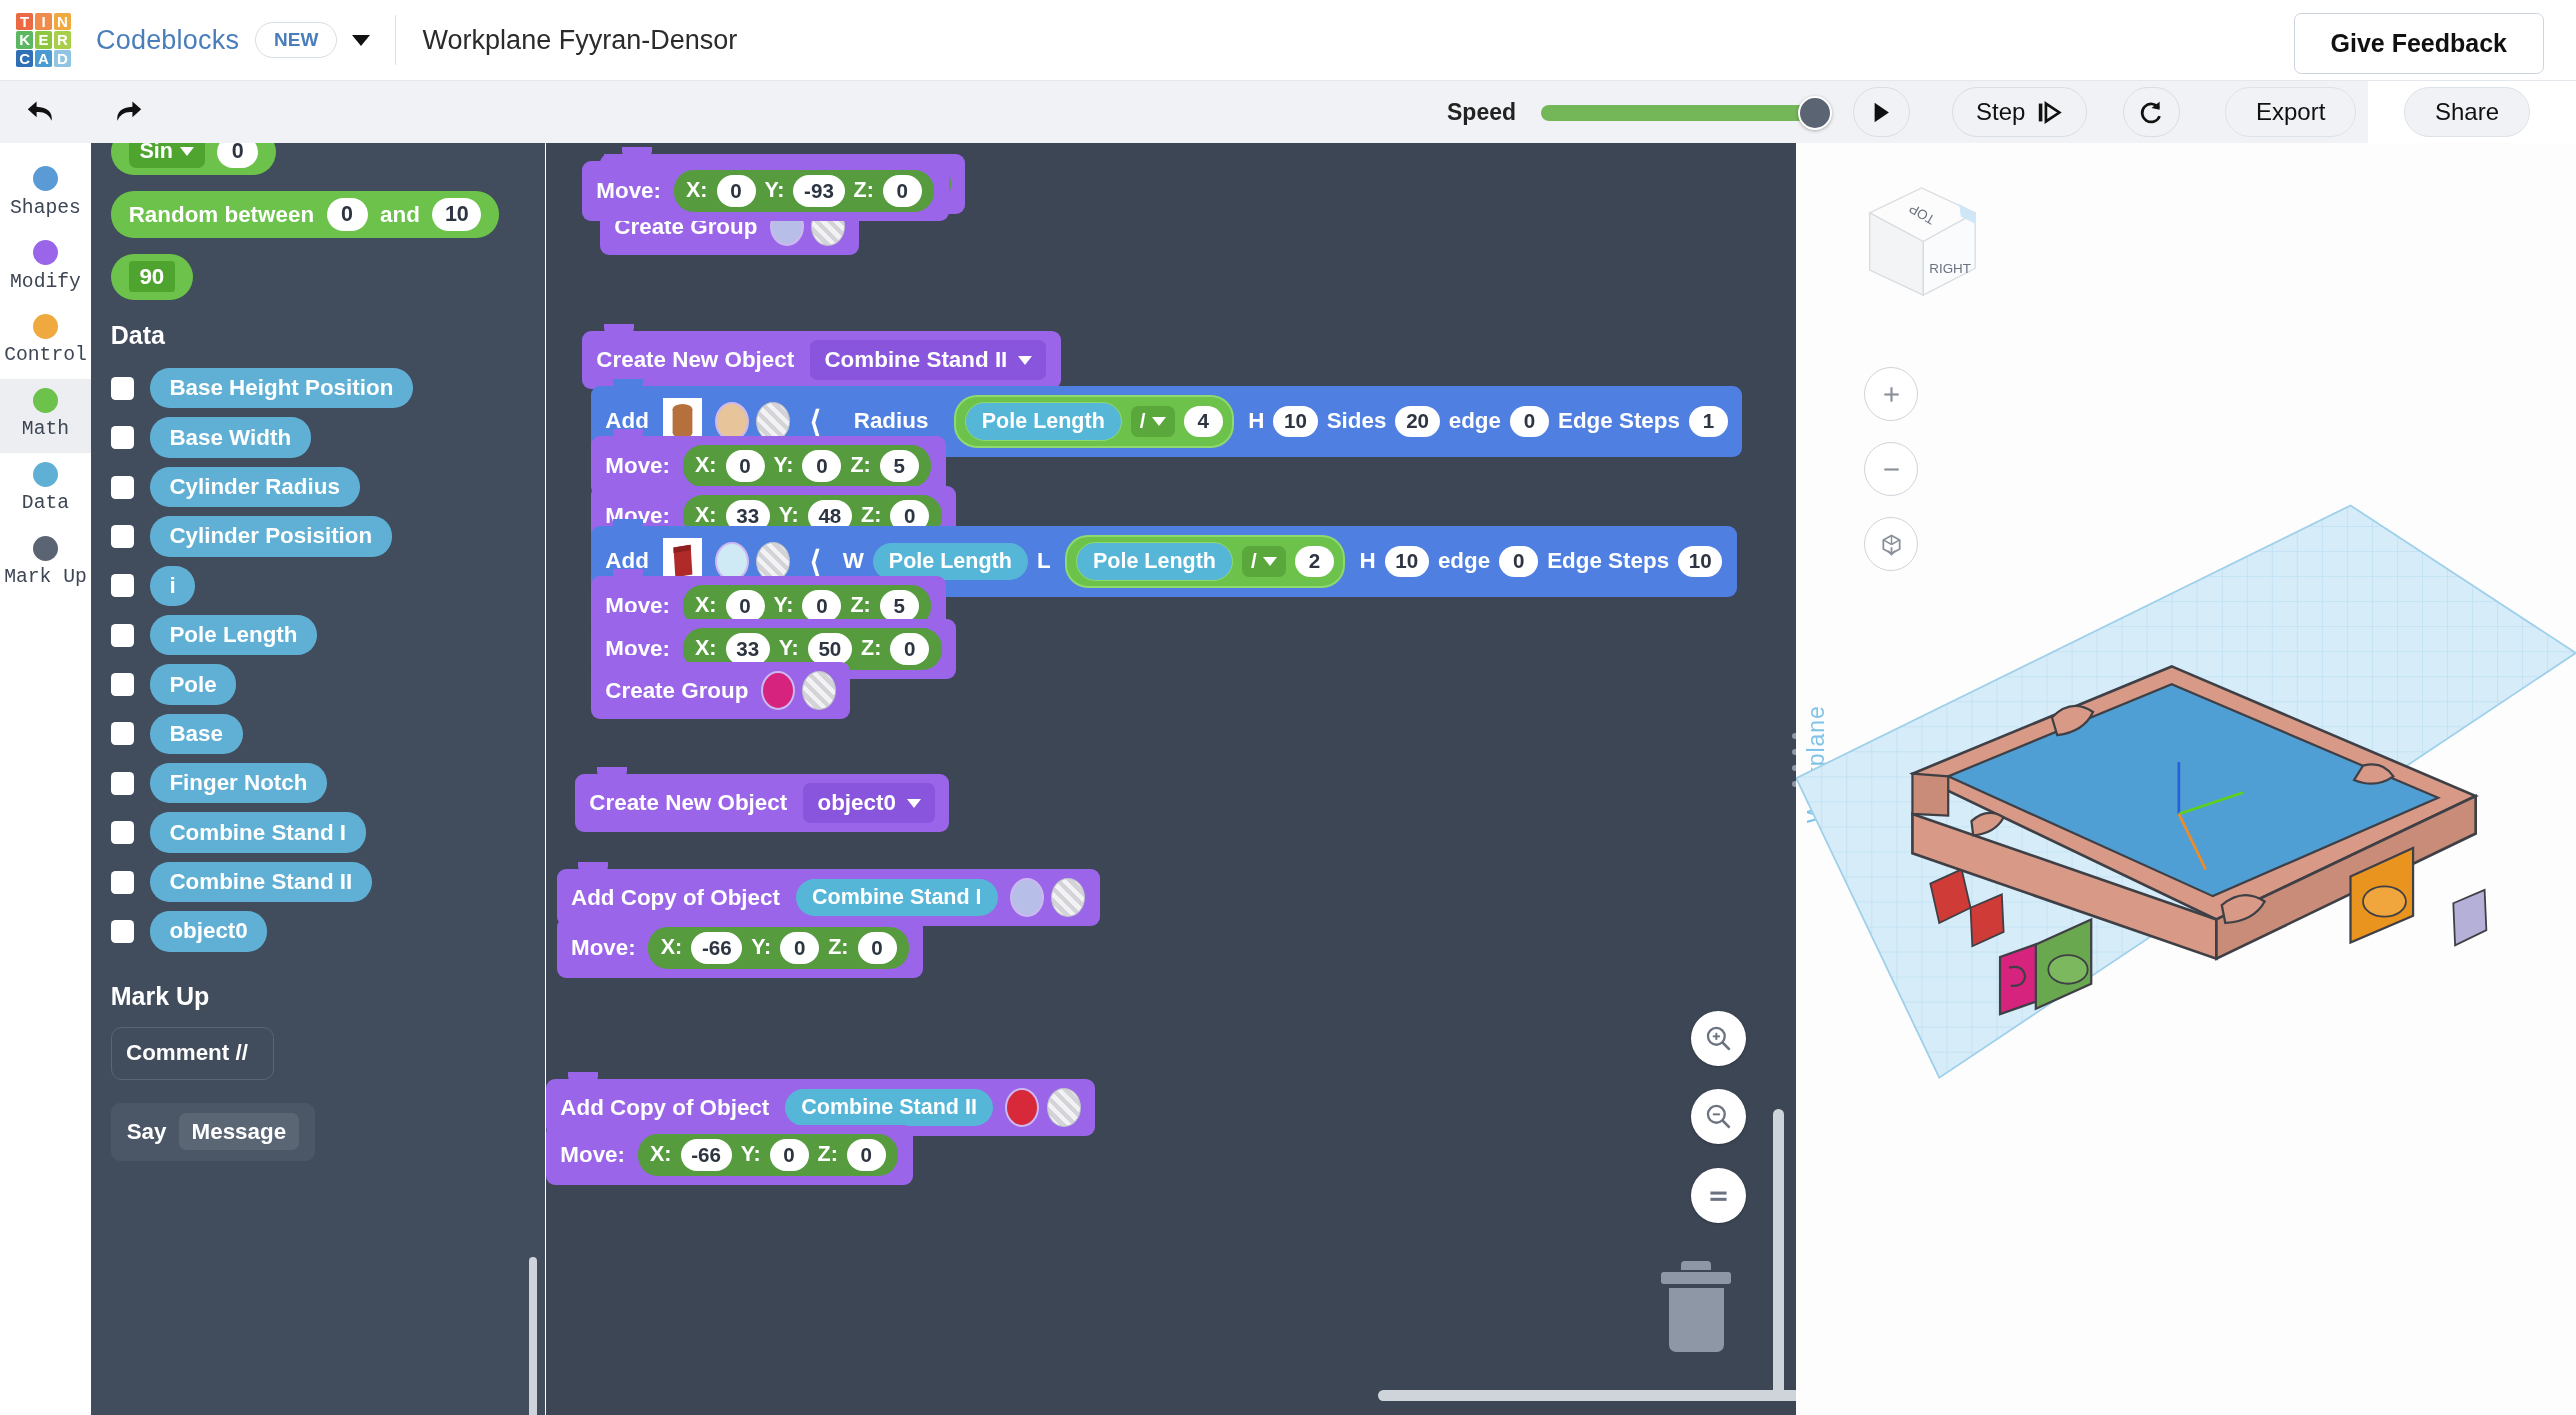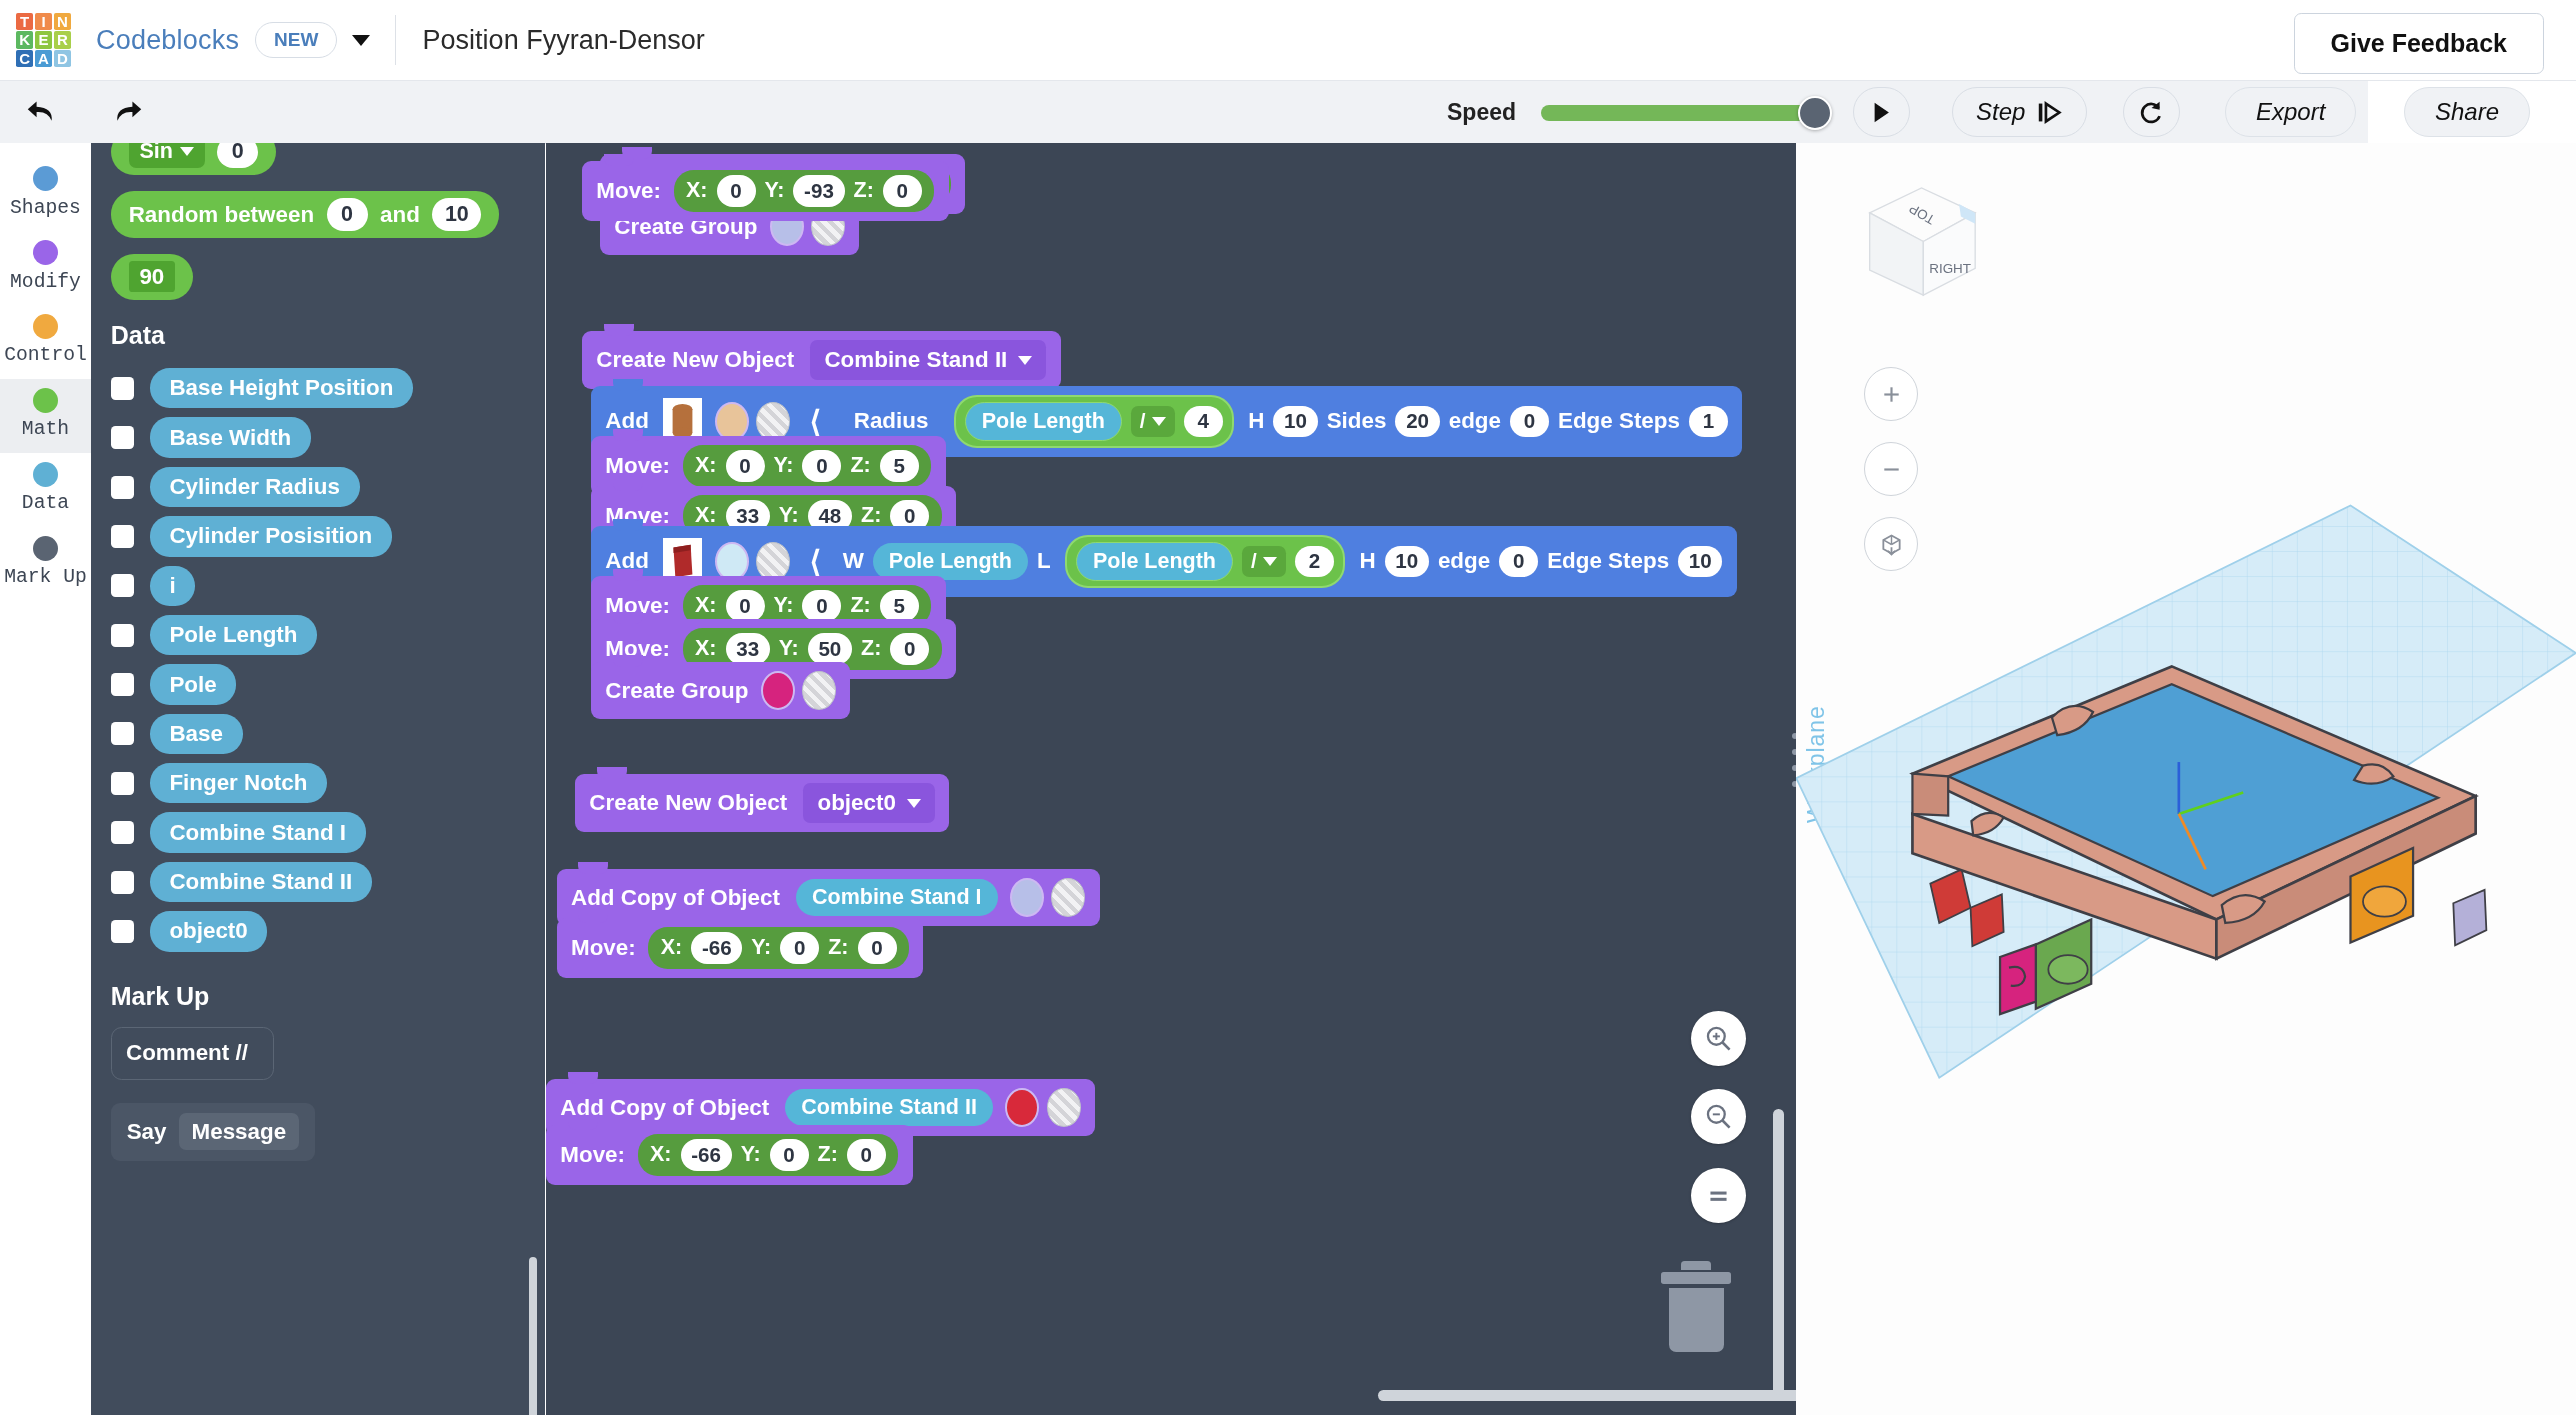--- a/index.html
+++ b/index.html
@@ -71,21 +71,21 @@
   }
   .slider-knob {
     position: absolute; right: -14.3px; top: 50%; transform: translateY(-50%);
     width: 34px; height: 34px; border-radius: 50%;
     background: #5a6472; border: 2.7px solid #fff;
     box-shadow: 0 0.9px 3.6px rgba(0,0,0,.3); cursor: pointer;
   }
   .tbtn {
     height: 50px; border: 1.8px solid #d9dee5; border-radius: 27px; background: #f0f2f5;
     display: flex; align-items: center; justify-content: center;
-    font-size: 24px; color: #111; cursor: pointer; gap: 10.7px; font-style: italic;
+    font-size: 24px; color: #111; cursor: pointer; gap: 10.7px;
   }
   .play-btn { position: absolute; left: 1853px; top: 6.3px; width: 57px; }
   .step-btn { position: absolute; left: 1952px; top: 6.3px; padding: 0 23px; }
   .reset-btn { position: absolute; left: 2123px; top: 6.3px; width: 57px; }
   .export-btn { position: absolute; left: 2225px; top: 6.3px; padding: 0 30px; border-color:#dde2e8; }
   .share-btn { position: absolute; left: 2404px; top: 6.3px; padding: 0 30px; border-color:#dde2e8; }
 
   
   .rail {
     position: absolute; left: 0; top: 143px; width: 91px; height: 1272px;
@@ -269,21 +269,21 @@
       <div style="background: rgb(142, 198, 64);">E</div>
       <div style="background: rgb(169, 207, 74);">R</div>
       <div style="background: rgb(47, 111, 181);">C</div>
       <div style="background: rgb(74, 155, 212);">A</div>
       <div style="background: rgb(143, 197, 227);">D</div>
     </div>
     <div class="brand">Codeblocks</div>
     <div class="newpill">NEW</div>
     <div class="caret-down"></div>
     <div class="vdiv"></div>
-    <div class="doctitle">Position Fyyran-Densor</div>
+    <div class="doctitle">Workplane Fyyran-Densor</div>
     <button class="feedback-btn">Give Feedback</button>
   </div>
 
   <div class="toolbar">
     <div class="nav-arrow">
       <svg width="34" height="30" viewBox="0 0 38 34">
           <path d="M14 5 L4 14 L14 23 L14 17 Q27 16 31 27 Q33 12 14 11 Z" fill="#111"></path>
         </svg>
     </div>
     <div class="nav-arrow">

